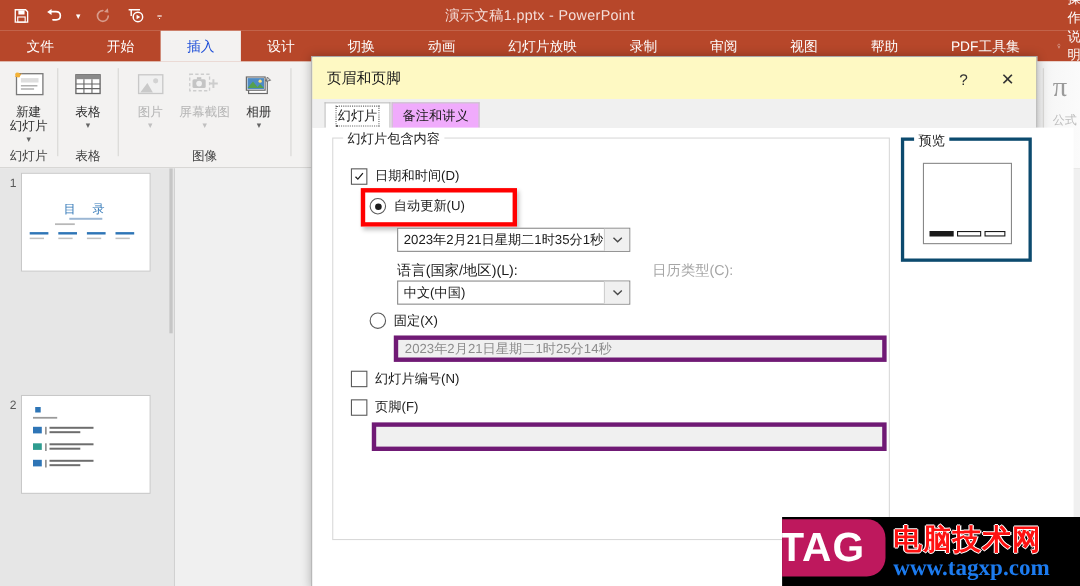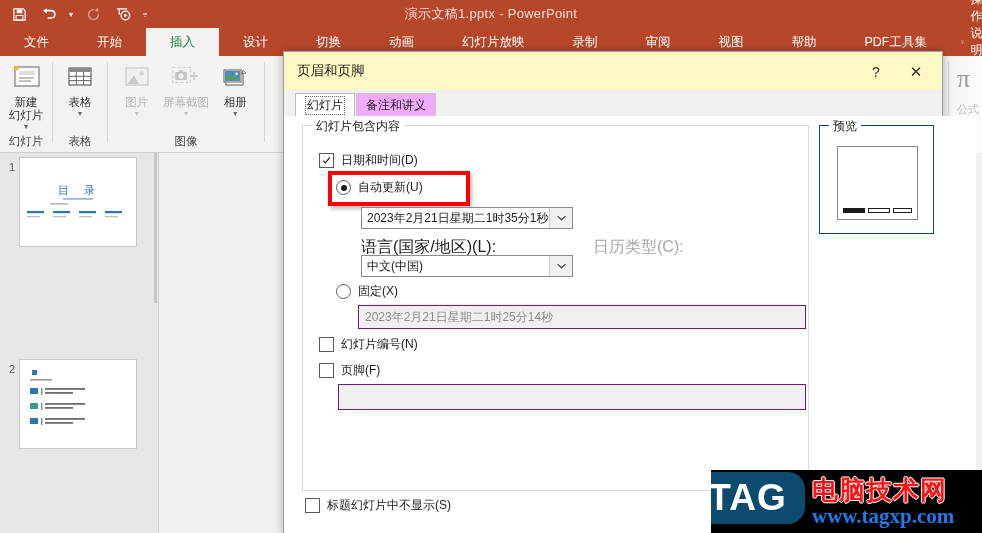--- a/index.html
+++ b/index.html
@@ -27,21 +27,21 @@
   
   #tabrow{
     position:absolute;left:0;top:28px;width:982px;height:28px;
     background:#B7472A;
   }
   .tabs{position:absolute;left:0;top:0;height:28px;display:flex;align-items:stretch;}
   .tab{
     padding:0 24px;height:28px;display:flex;align-items:center;
     color:#fff;font-size:12.5px;white-space:nowrap;
   }
-  .tab.active{background:#F3F2F1;color:#15803d;}
+  .tab.active{background:#F3F2F1;color:#1d4ed8;}
   .tellme{display:flex;align-items:center;gap:6px;padding:0 10px;color:#fff;height:28px;}
   .bulb{width:12px;height:14px;}
   
   #ribbon{
     position:absolute;left:0;top:56px;width:982px;height:96px;
     background:#F3F2F1;border-bottom:1px solid #d2d0ce;
   }
   .rgroup{position:absolute;top:0;height:96px;}
   .rgroup .gitems{display:flex;align-items:flex-start;height:74px;padding-top:4px;}
   .rgroup .glabel{
@@ -118,45 +118,45 @@
     width:13px;height:13px;border:1px solid #5a5a5a;background:#fff;
     display:flex;align-items:center;justify-content:center;flex:none;
   }
   .cb .tick{width:9px;height:9px;}
   .rb{
     width:13px;height:13px;border:1px solid #5a5a5a;border-radius:50%;background:#fff;
     display:flex;align-items:center;justify-content:center;flex:none;
   }
   .rb .dot{width:6px;height:6px;border-radius:50%;background:#1b1b1b;}
   .ctext{font-size:12px;color:#1b1b1b;white-space:nowrap;}
-  .fieldlabel{position:absolute;font-size:16px;color:#1b1b1b;white-space:nowrap;}
+  .fieldlabel{position:absolute;font-size:13px;color:#1b1b1b;white-space:nowrap;}
   .fieldlabel.dis{color:#a6a6a6;}
   .combo{
     position:absolute;height:22px;border:1px solid #8a8a8a;background:#fff;
     display:flex;align-items:center;box-sizing:border-box;
   }
   .combo .val{flex:1;padding-left:5px;font-size:12px;color:#1b1b1b;white-space:nowrap;overflow:hidden;}
   .combo .arw{
     width:22px;height:20px;border-left:1px solid #cfcfcf;background:#F0F0F0;
     display:flex;align-items:center;justify-content:center;flex:none;
   }
   .combo.dis{border-color:#b9b9b9;background:#F2F2F2;}
   .combo.dis .val{color:#a6a6a6;}
   .combo.dis .arw{background:#EDEDED;border-left-color:#dcdcdc;}
   .textbox{
-    position:absolute;height:24px;border:1px solid #701a75;background:#F0F0F0;
+    position:absolute;height:24px;border:4px solid #701a75;background:#F0F0F0;
     display:flex;align-items:center;box-sizing:border-box;
   }
   .textbox .val{padding-left:6px;font-size:12px;color:#8c8c8c;white-space:nowrap;}
   #redbox{
     position:absolute;border:4px solid #FF0000;background:transparent;
     box-shadow:2px 3px 4px rgba(0,0,0,.25);
   }
   
-  #previewbox{position:absolute;border:1px solid #0c4a6e;}
+  #previewbox{position:absolute;border:3px solid #0c4a6e;}
   #prev-slide{
     position:absolute;left:17px;top:20px;width:79px;height:72px;
     background:#fff;border:1px solid #888;
   }
   .prevbar{position:absolute;height:5px;}
   
   #rightpeek{
     position:absolute;left:941px;top:56px;width:41px;height:97px;
     background:linear-gradient(90deg,#ededed 0%,#f7f7f7 40%,#fbfbfb 100%);
     border-bottom:1px solid #d2d0ce;overflow:hidden;
@@ -164,21 +164,21 @@
   #rightpeek .vline{position:absolute;left:7px;top:6px;width:1px;height:82px;background:#d8d6d4;}
   #rightpeek .pi{position:absolute;left:16px;top:8px;font-size:26px;color:#9a9a9a;font-family:"Liberation Serif",serif;}
   #rightpeek .sub{position:absolute;left:16px;top:46px;font-size:11px;color:#bdbdbd;}
   
   #watermark{
     position:absolute;left:711px;top:470px;width:271px;height:63px;
     background:#000;overflow:hidden;
   }
   #wm-tag{
     position:absolute;left:-21px;top:2px;width:115px;height:52px;
-    background:#0c4a6e;border-radius:17px;
+    background:#be185d;border-radius:17px;
     display:flex;align-items:center;justify-content:center;
     color:#fff;font-size:37px;font-weight:bold;letter-spacing:1px;
   }
   #wm-cn{
     position:absolute;left:101px;top:3px;font-size:26px;font-weight:bold;
     color:#FF1111;letter-spacing:1px;
     text-shadow:-1px 0 #fff,0 1px #fff,1px 0 #fff,0 -1px #fff;
   }
   #wm-url{
     position:absolute;left:101px;top:34px;font-size:21px;color:#1C7BEF;
@@ -487,24 +487,20 @@
 
       <div class="cbrow" style="left:16px;top:236px">
         <span class="cb"></span>
         <span class="ctext">页脚(F)</span>
       </div>
       <div class="textbox" style="left:35px;top:258px;width:468px;height:26px">
         <span class="val"></span>
       </div>
     </div>
 
-    <div class="cbrow" style="left:21px;top:381px">
-      <span class="cb"></span>
-      <span class="ctext">标题幻灯片中不显示(S)</span>
-    </div>
 
     <div id="previewbox" style="left:535px;top:9px;width:113px;height:107px">
       <span class="grouplabel">预览</span>
       <div id="prev-slide">
         <div class="prevbar" style="left:5px;bottom:6px;width:22px;background:#1b1b1b"></div>
         <div class="prevbar" style="left:30px;bottom:6px;width:22px;background:#fff;border:1px solid #1b1b1b;box-sizing:border-box"></div>
         <div class="prevbar" style="left:55px;bottom:6px;width:19px;background:#fff;border:1px solid #1b1b1b;box-sizing:border-box"></div>
       </div>
     </div>
 

